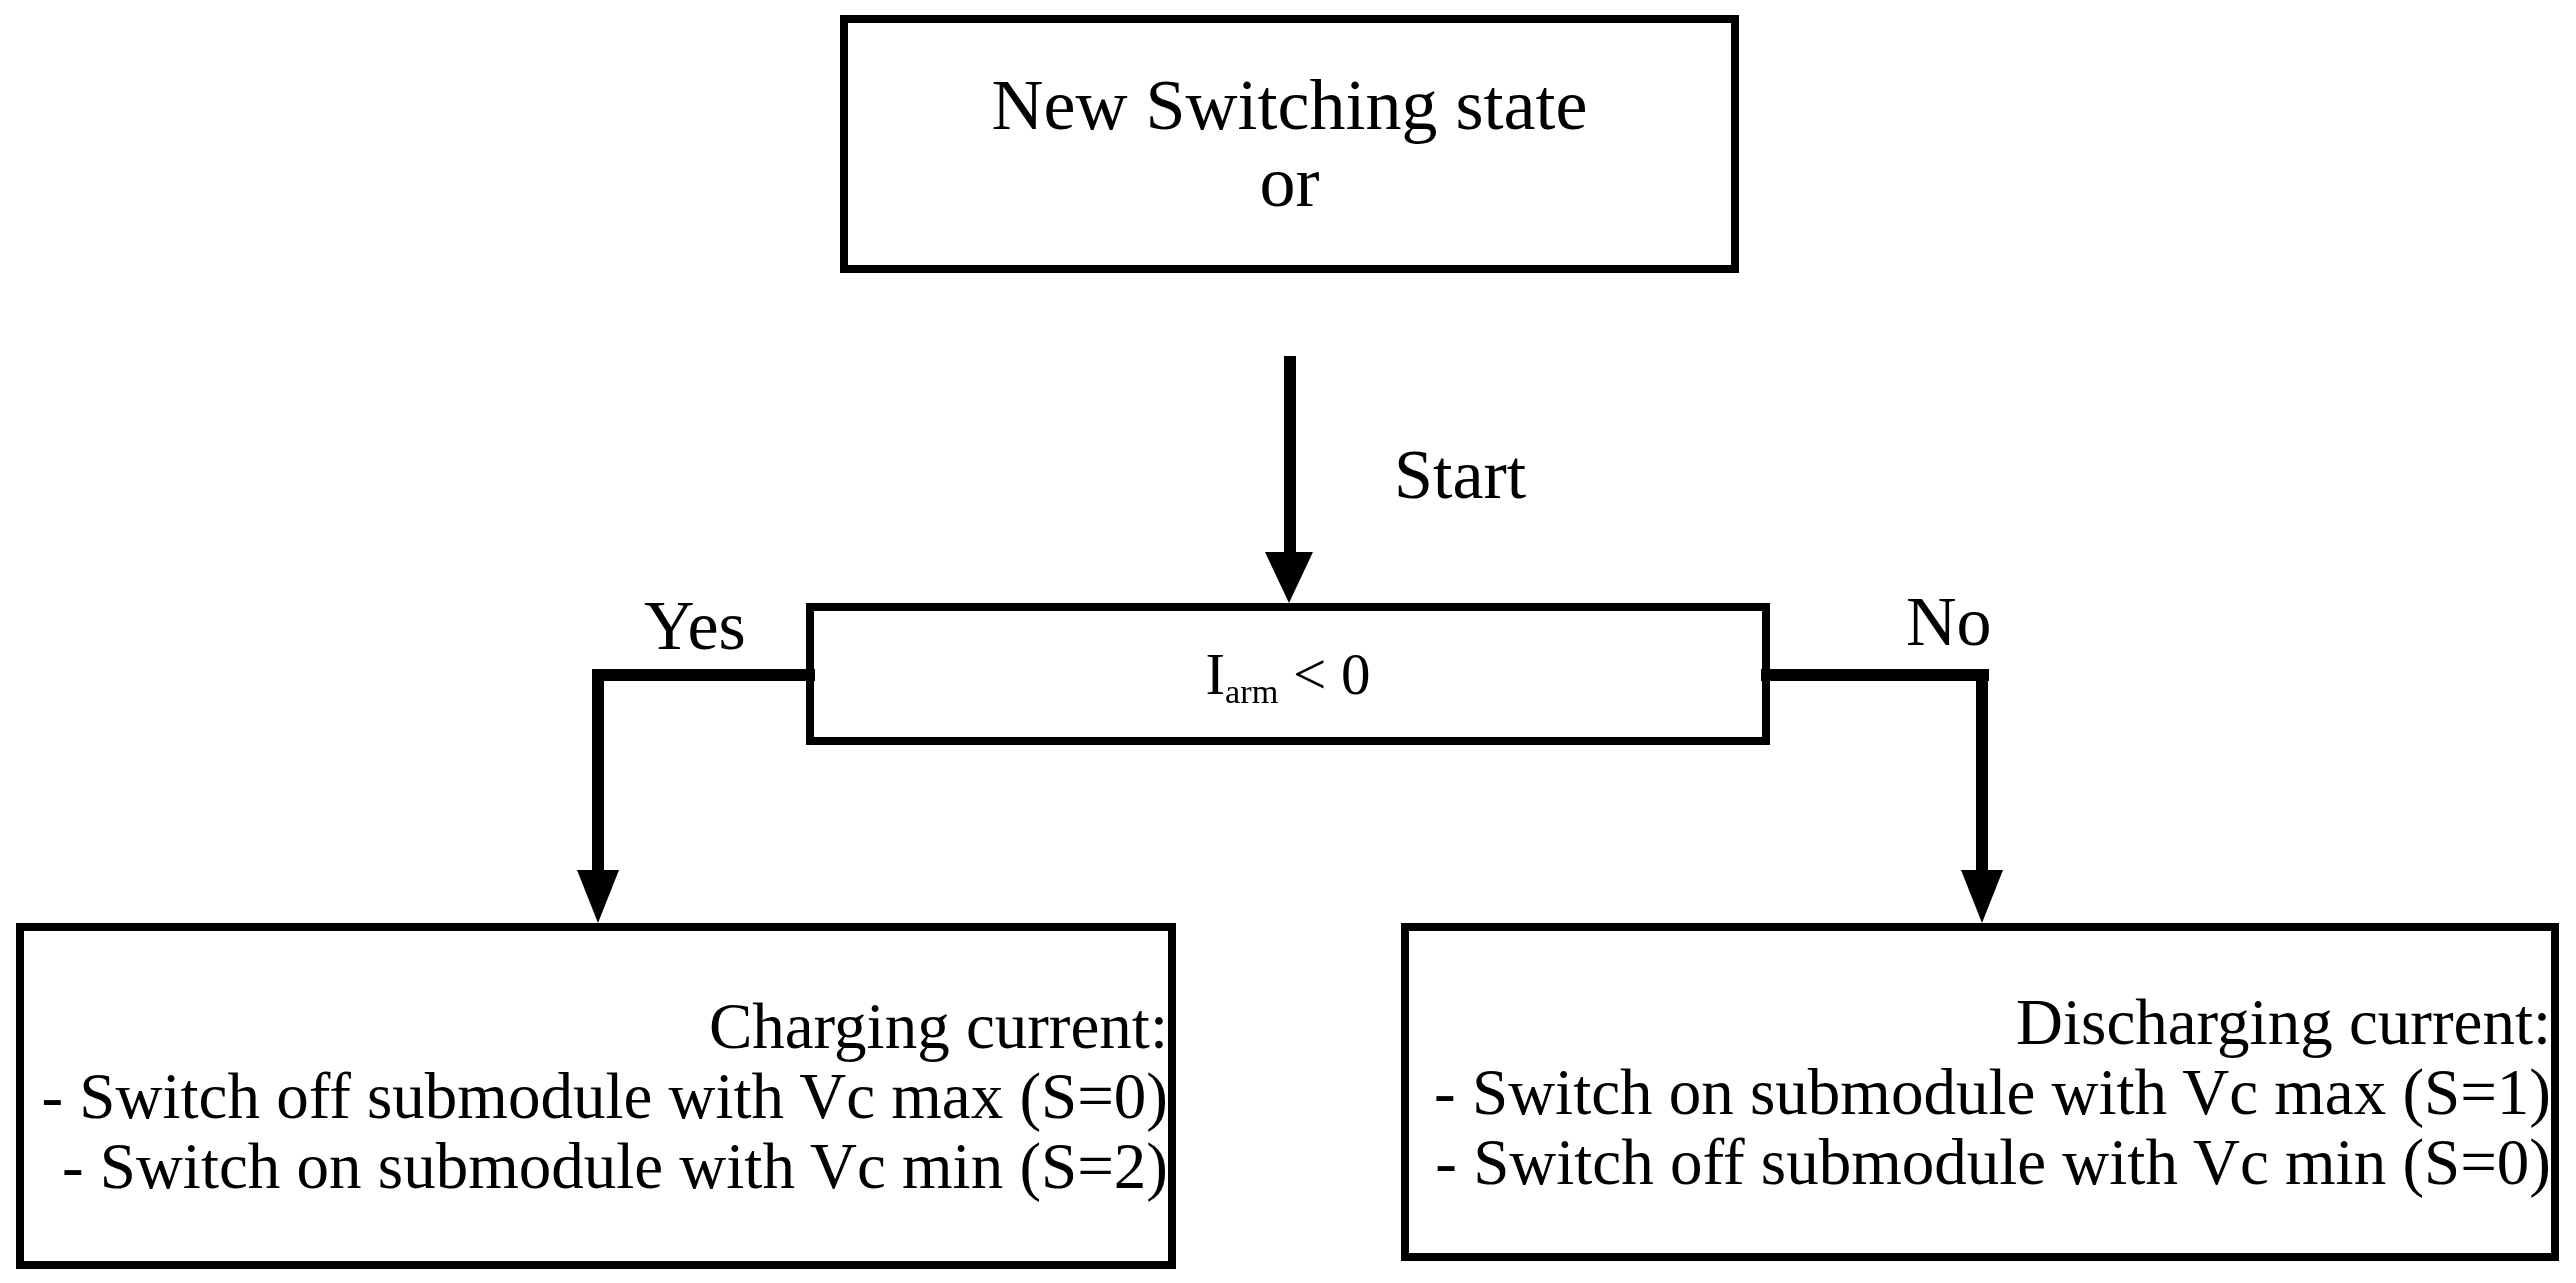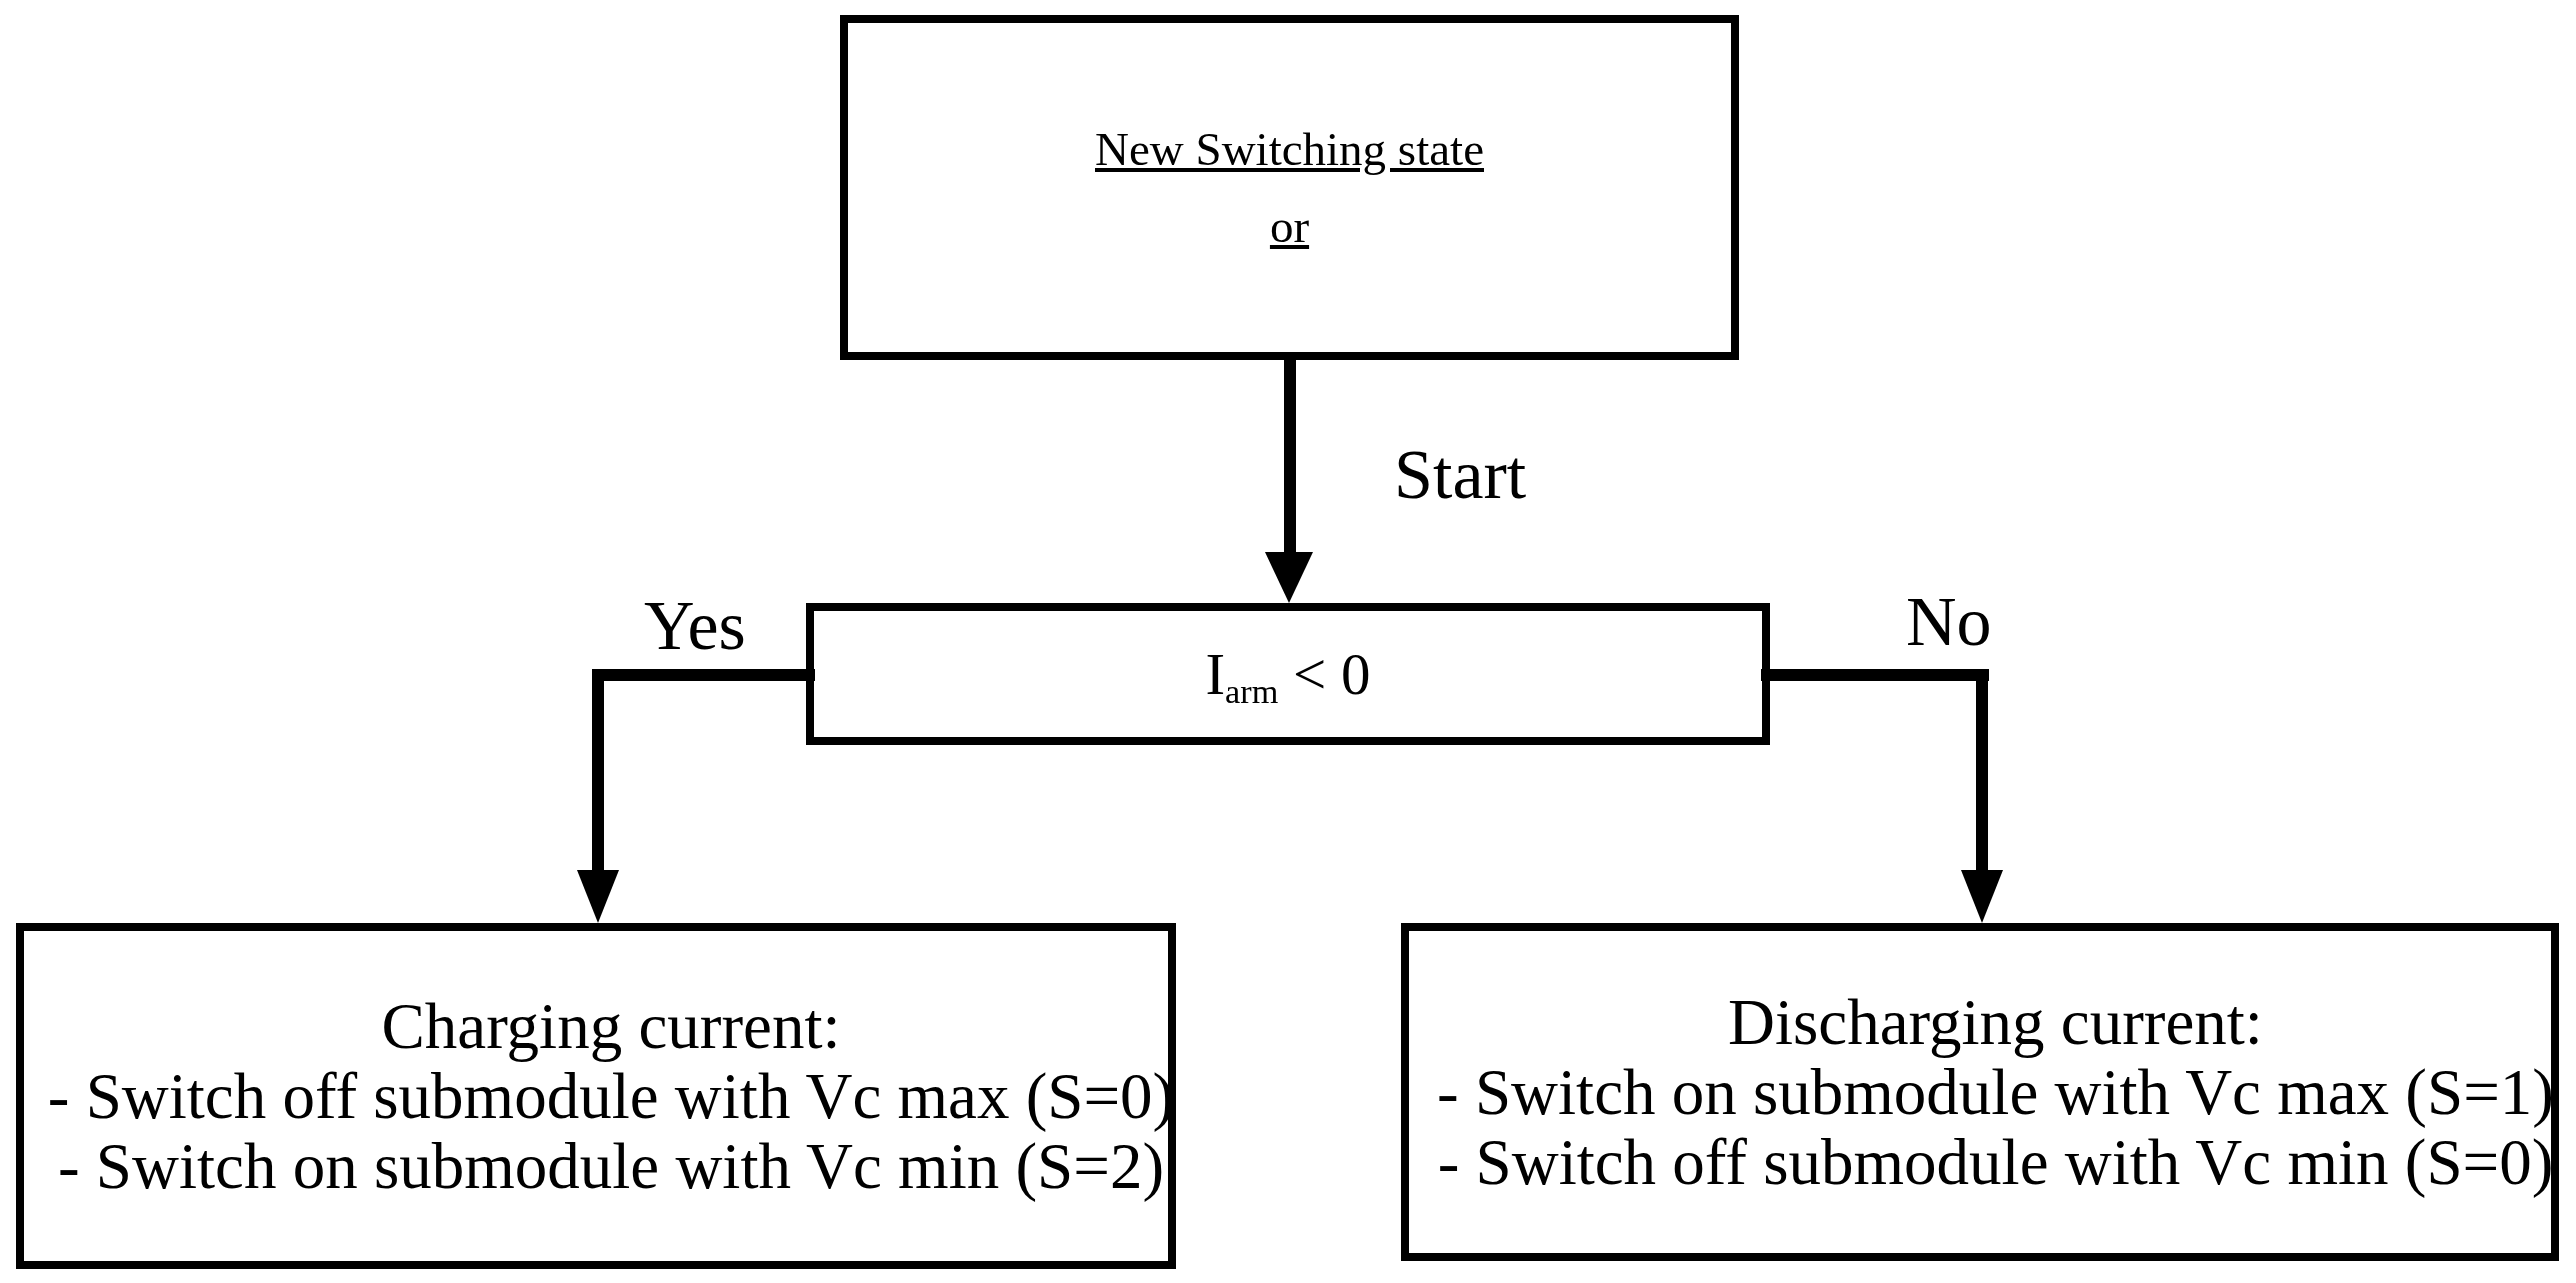--- a/index.html
+++ b/index.html
@@ -25,26 +25,26 @@
     display:flex;
     flex-direction:column;
     justify-content:center;
     align-items:center;
     text-align:center;
   }
   .left-box{
     display:flex;
     flex-direction:column;
     justify-content:center;
-    align-items:center;
+    align-items:flex-end;
     text-align:left;
   }
   #top-box{
-    left:840px; top:15px; width:899px; height:345px;
-    font-size:47px; line-height:77px;text-decoration:underline;
+    left:840px; top:15px; width:899px; height:258px;
+    font-size:72px; line-height:77px;
   }
   #decision-box{
     left:806px; top:603px; width:964px; height:142px;
     font-size:59px; line-height:1;
   }
   #charging-box{
     left:16px; top:923px; width:1160px; height:346px;
     font-size:65px; line-height:70px;
     padding-left:30px;
   }

